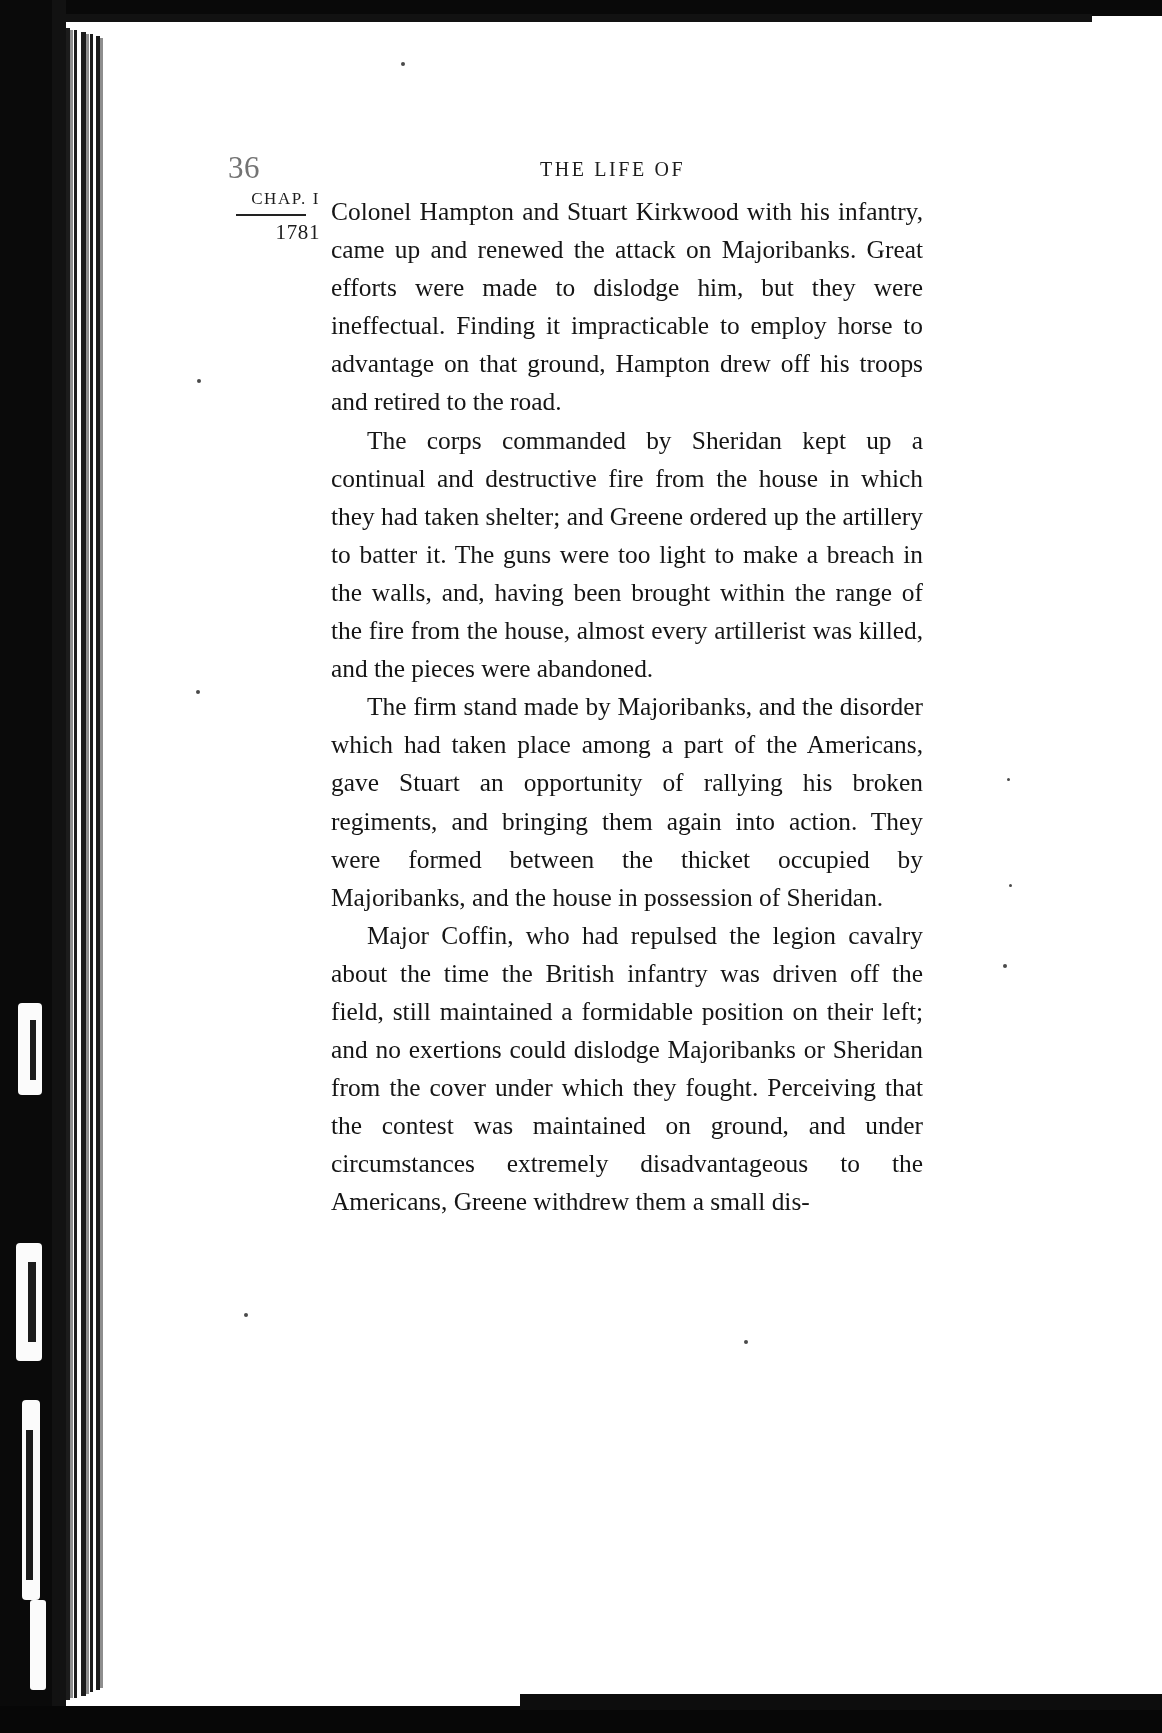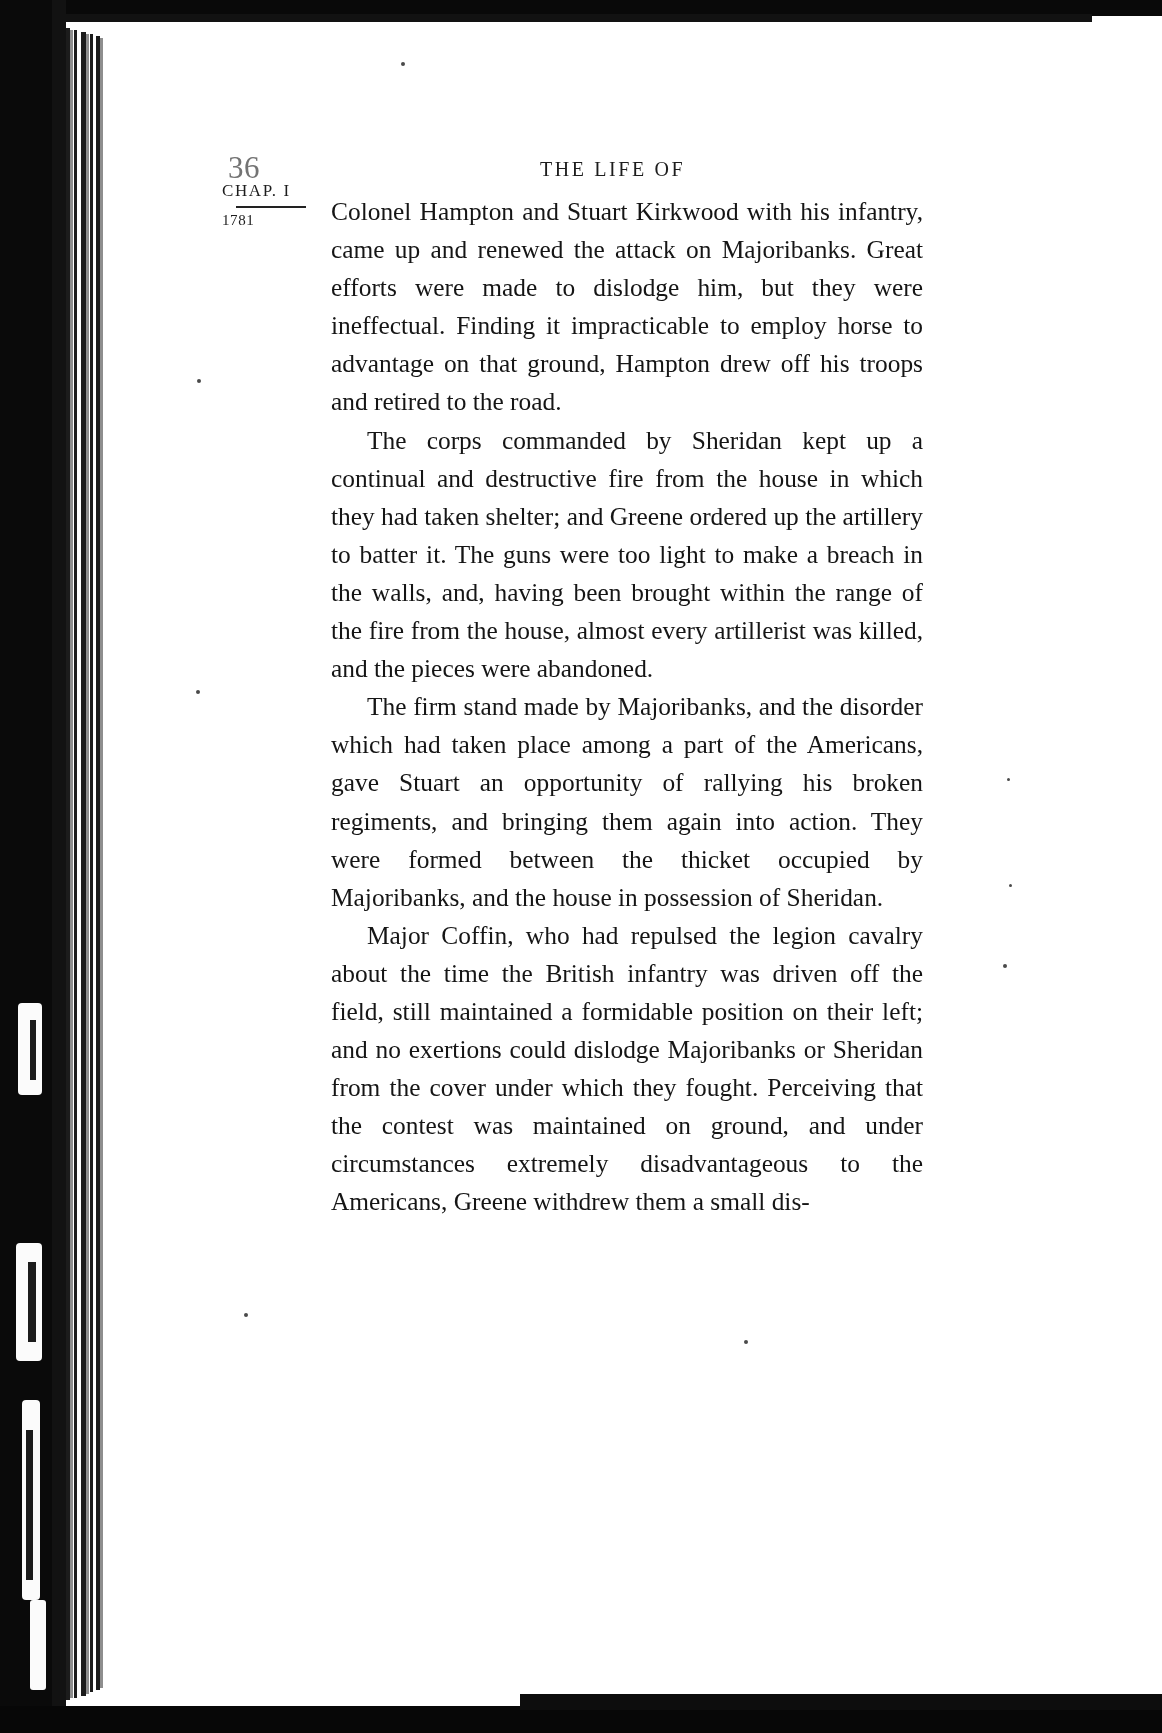--- a/index.html
+++ b/index.html
@@ -92,38 +92,38 @@
     position: absolute;
     left: 540px;
     top: 158px;
     font-size: 20px;
     letter-spacing: 2.6px;
     color: #1d1d1d;
   }
   #side-note {
     position: absolute;
     left: 222px;
-    top: 181px;
+    top: 189px;
     width: 98px;
-    text-align: left;
+    text-align: right;
   }
   #chap-label {
     font-size: 17px;
     letter-spacing: 1.6px;
     color: #1d1d1d;
     white-space: nowrap;
   }
   #side-rule {
     width: 70px;
     height: 1.5px;
     background: #222;
     margin: 5px auto 4px auto;
   }
   #year-label {
-    font-size: 15px;
+    font-size: 21px;
     letter-spacing: 0.6px;
     color: #1d1d1d;
   }
 
   #body-text {
     position: absolute;
     left: 331px;
     top: 192px;
     width: 592px;
     font-size: 25.4px;

